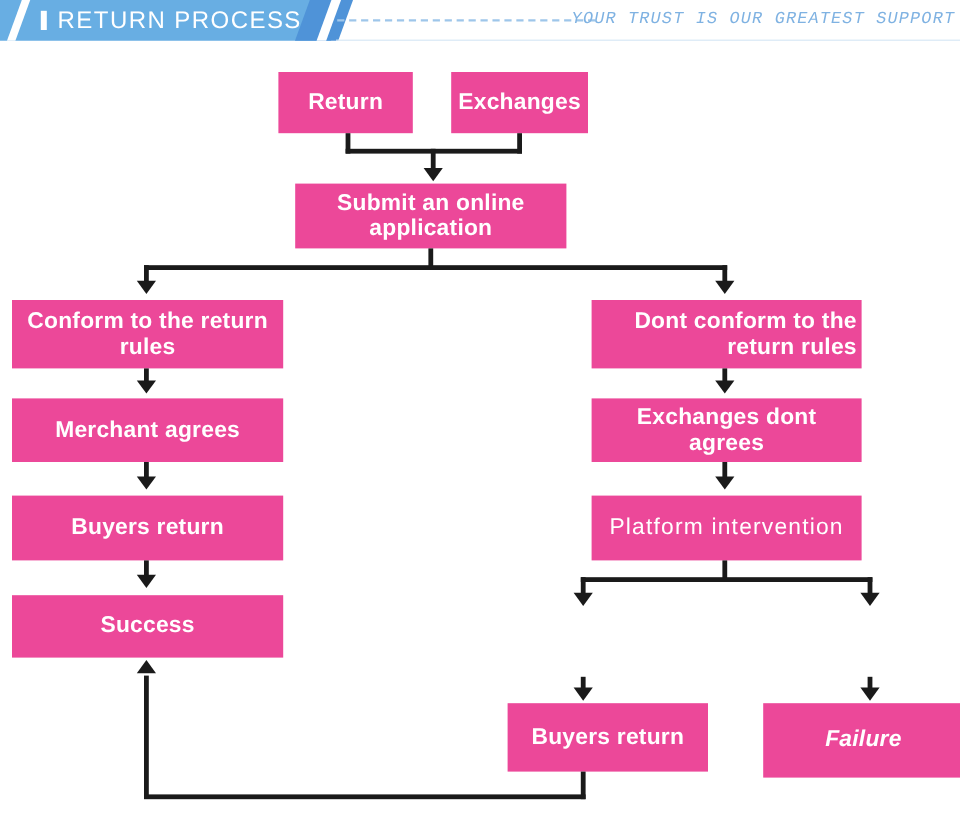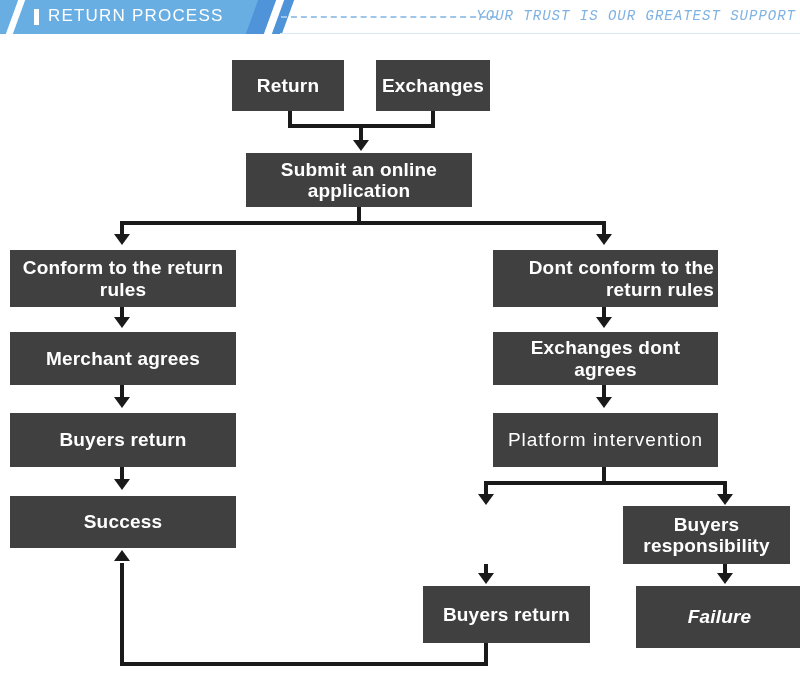--- a/index.html
+++ b/index.html
@@ -62,21 +62,21 @@
   .header-tick {
     position: absolute;
     left: 34px; top: 9px;
     width: 5px;
     height: 16px;
     background: #ffffff;
   }
   .header-title {
     position: absolute;
     left: 48px; top: 6px;
-    font-size: 17px;
+    font-size: 20px;
     letter-spacing: 1.2px;
     color: #ffffff;
     font-family: "Liberation Sans", sans-serif;
     white-space: nowrap;
   }
   .header-dash {
     position: absolute;
     left: 281px; top: 16px;
     width: 215px;
     height: 0;
@@ -96,21 +96,21 @@
     position: absolute;
     left: 280px; top: 33px;
     width: 520px;
     height: 1px;
     background: #d8e8f6;
   }
 
   
   .node {
     position: absolute;
-    background: #404040;
+    background: #ec4899;
     color: #ffffff;
     display: flex;
     align-items: center;
     justify-content: center;
     text-align: center;
     line-height: 1.12;
     font-size: 19px;
     font-weight: bold;
     letter-spacing: 0.2px;
     box-sizing: border-box;
@@ -205,21 +205,20 @@
 
   <div class="node light" style="left:493px; top:413px; width:225px; height:54px;text-align:right;">Platform intervention</div>
 
   <div class="ln" style="left:602px; top:467px; width:4px; height:18px;"></div>
   <div class="ln" style="left:484px; top:481px; width:243px; height:4px;"></div>
   <div class="ln" style="left:484px; top:481px; width:4px; height:16px;"></div>
   <div class="ln" style="left:723px; top:481px; width:4px; height:16px;"></div>
   <div class="arrow-down" style="left:478px; top:494px;"></div>
   <div class="arrow-down" style="left:717px; top:494px;"></div>
 
-  <div class="node" style="left:623px; top:506px; width:167px; height:58px;">Buyers responsibility</div>
 
   <div class="ln" style="left:484px; top:564px; width:4px; height:14px;"></div>
   <div class="arrow-down" style="left:478px; top:573px;"></div>
 
   <div class="ln" style="left:723px; top:564px; width:4px; height:14px;"></div>
   <div class="arrow-down" style="left:717px; top:573px;"></div>
 
   <div class="node" style="left:423px; top:586px; width:167px; height:57px;">Buyers return</div>
   <div class="node" style="left:636px; top:586px; width:167px; height:62px;font-style:italic;">Failure</div>
 

